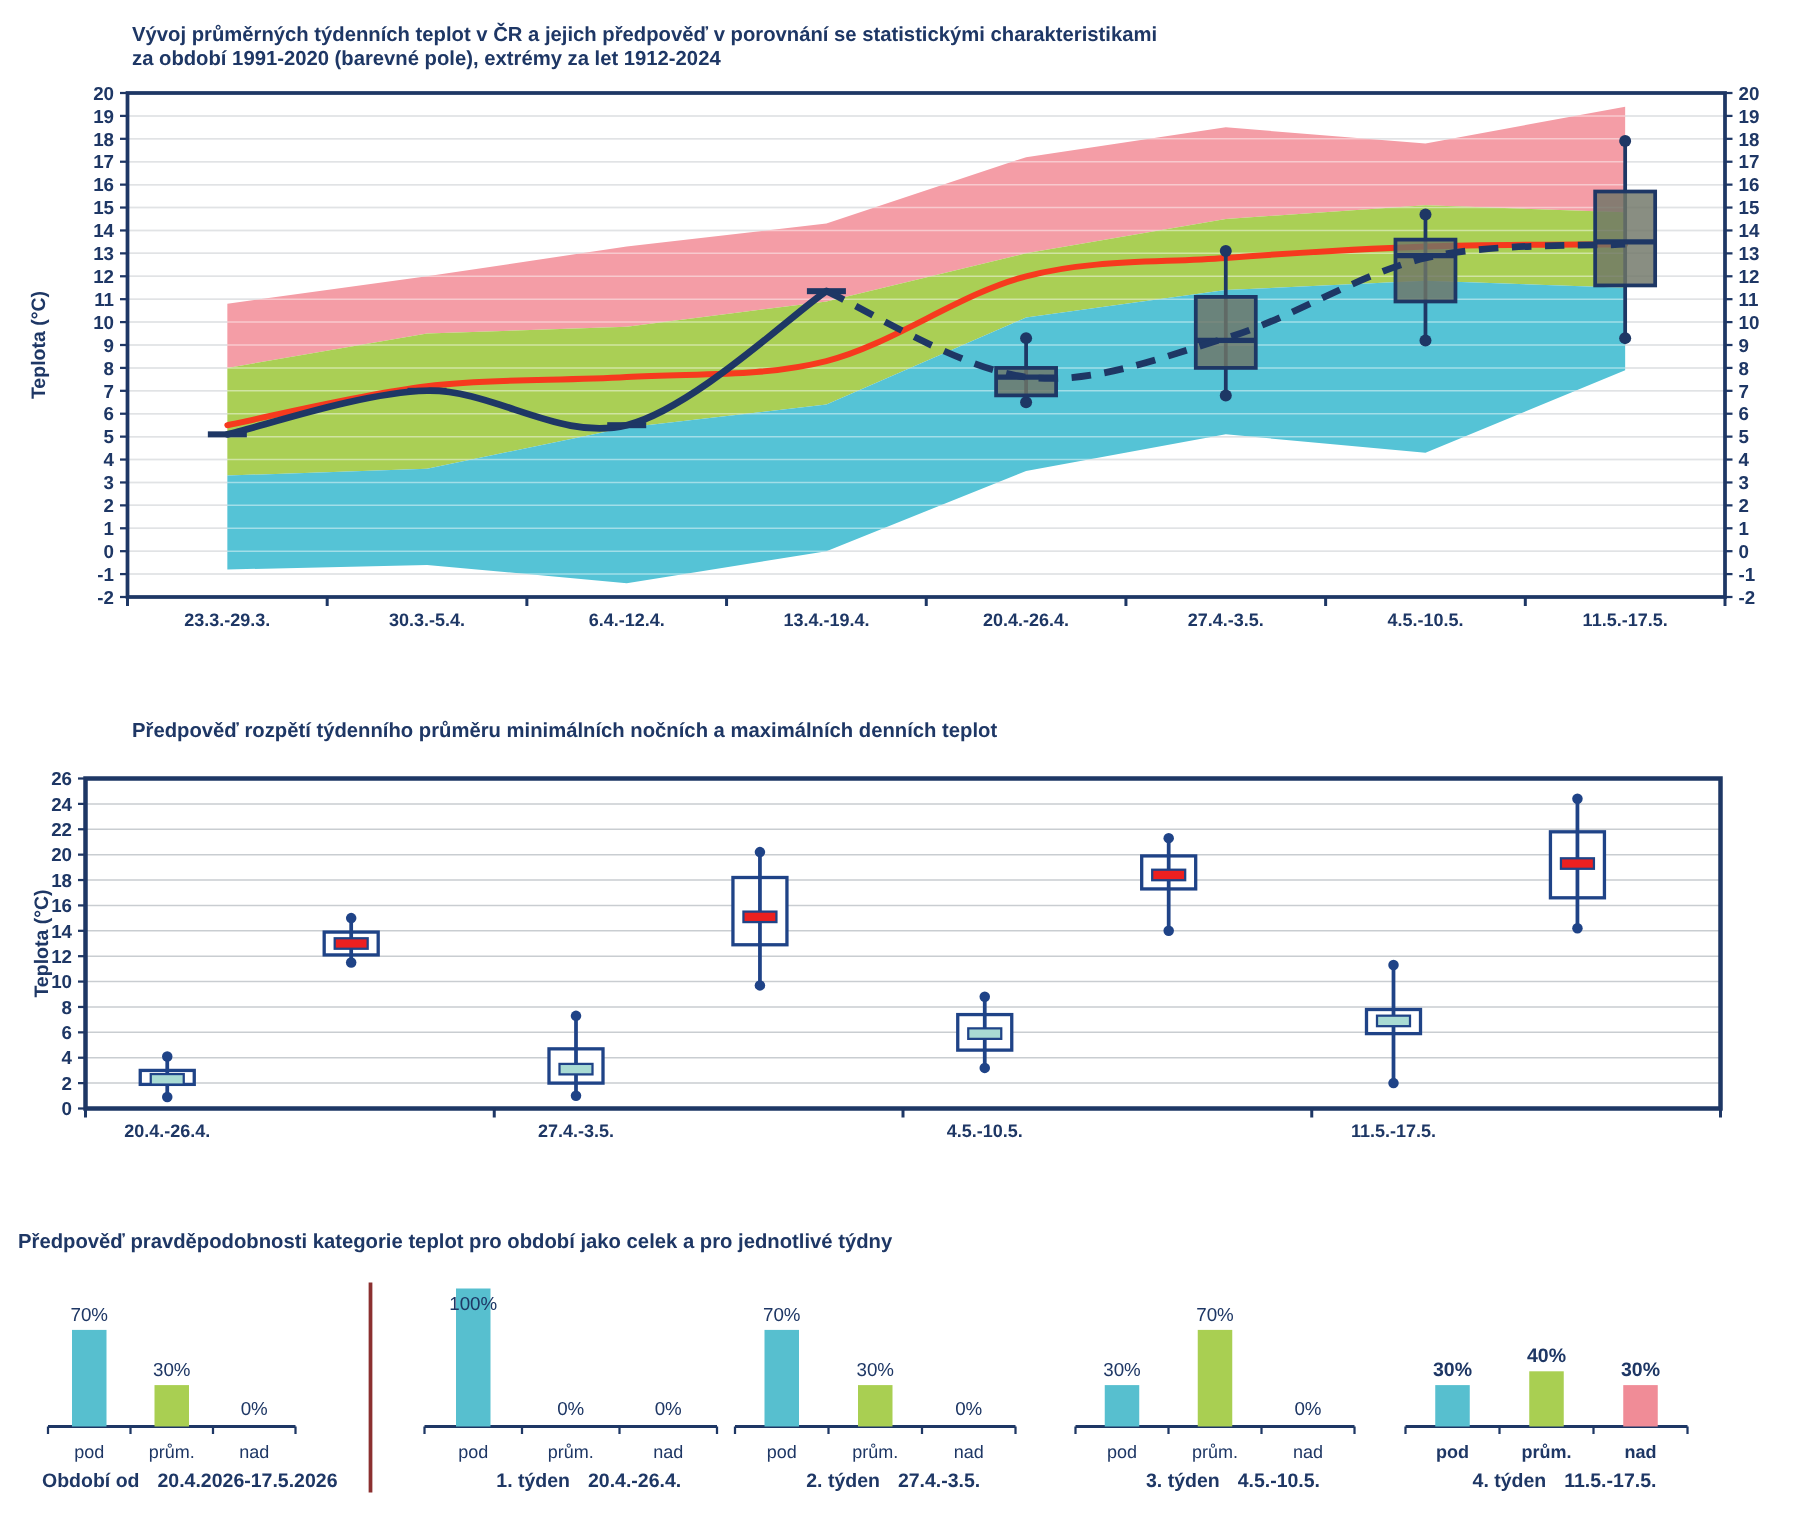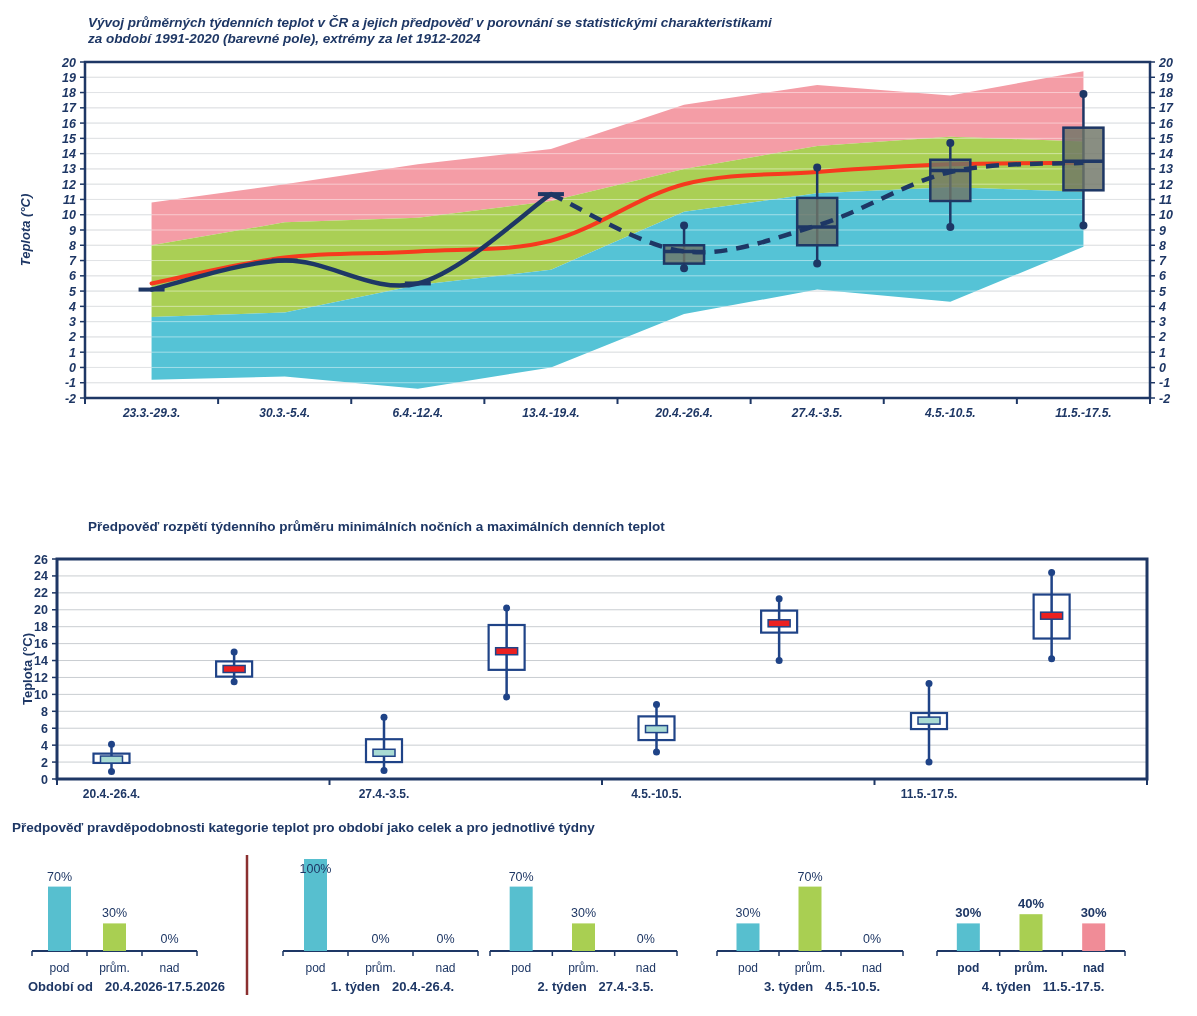--- a/index.html
+++ b/index.html
@@ -12,21 +12,21 @@
   svg .ylab{font-size:13px;font-weight:bold;}
   svg .pct{font-size:12.5px;}
   svg .pct.b{font-weight:bold;font-size:13px;}
   svg .cat{font-size:12px;}
   svg .cat.b{font-weight:bold;}
   svg .glab{font-size:13px;font-weight:bold;}
 </style>
 </head>
 <body>
 
-<div class="chart-abs" style="top:0;font-style:italic;">
+<div class="chart-abs" style="top:0;">
   <svg id="svg-top" width="1197" height="460">
     <text class="title" x="88" y="27">Vývoj průměrných týdenních teplot v ČR a jejich předpověď v porovnání se statistickými charakteristikami</text>
     <text class="title" x="88" y="43">za období 1991-2020 (barevné pole), extrémy za let 1912-2024</text>
     <text class="ylab" transform="rotate(-90 30 230)" x="30" y="230" text-anchor="middle">Teplota (°C)</text>
     <g id="g-top">
         <line x1="85" y1="382.72727272727275" x2="1150" y2="382.72727272727275" stroke="#C9CDD1" stroke-width="1"></line>
         <line x1="85" y1="367.45454545454544" x2="1150" y2="367.45454545454544" stroke="#C9CDD1" stroke-width="1"></line>
         <line x1="85" y1="352.1818181818182" x2="1150" y2="352.1818181818182" stroke="#C9CDD1" stroke-width="1"></line>
         <line x1="85" y1="336.9090909090909" x2="1150" y2="336.9090909090909" stroke="#C9CDD1" stroke-width="1"></line>
         <line x1="85" y1="321.6363636363636" x2="1150" y2="321.6363636363636" stroke="#C9CDD1" stroke-width="1"></line>
@@ -204,21 +204,21 @@
         <text x="417.8125" y="417" class="xlab" text-anchor="middle">6.4.-12.4.</text>
         <text x="550.9375" y="417" class="xlab" text-anchor="middle">13.4.-19.4.</text>
         <text x="684.0625" y="417" class="xlab" text-anchor="middle">20.4.-26.4.</text>
         <text x="817.1875" y="417" class="xlab" text-anchor="middle">27.4.-3.5.</text>
         <text x="950.3125" y="417" class="xlab" text-anchor="middle">4.5.-10.5.</text>
         <text x="1083.4375" y="417" class="xlab" text-anchor="middle">11.5.-17.5.</text>
       </g>
   </svg>
 </div>
 
-<div class="chart-abs" style="top:512px;">
+<div class="chart-abs" style="top:472px;">
   <svg id="svg-mid" width="1197" height="300">
     <text class="title" x="88" y="19">Předpověď rozpětí týdenního průměru minimálních nočních a maximálních denních teplot</text>
     <text class="ylab" transform="rotate(-90 32 157)" x="32" y="157" text-anchor="middle">Teplota (°C)</text>
     <g id="g-mid">
         <line x1="57" y1="250.07692307692307" x2="1147" y2="250.07692307692307" stroke="#C9CDD1" stroke-width="1"></line>
         <line x1="57" y1="233.15384615384616" x2="1147" y2="233.15384615384616" stroke="#C9CDD1" stroke-width="1"></line>
         <line x1="57" y1="216.23076923076923" x2="1147" y2="216.23076923076923" stroke="#C9CDD1" stroke-width="1"></line>
         <line x1="57" y1="199.30769230769232" x2="1147" y2="199.30769230769232" stroke="#C9CDD1" stroke-width="1"></line>
         <line x1="57" y1="182.3846153846154" x2="1147" y2="182.3846153846154" stroke="#C9CDD1" stroke-width="1"></line>
         <line x1="57" y1="165.46153846153845" x2="1147" y2="165.46153846153845" stroke="#C9CDD1" stroke-width="1"></line>

